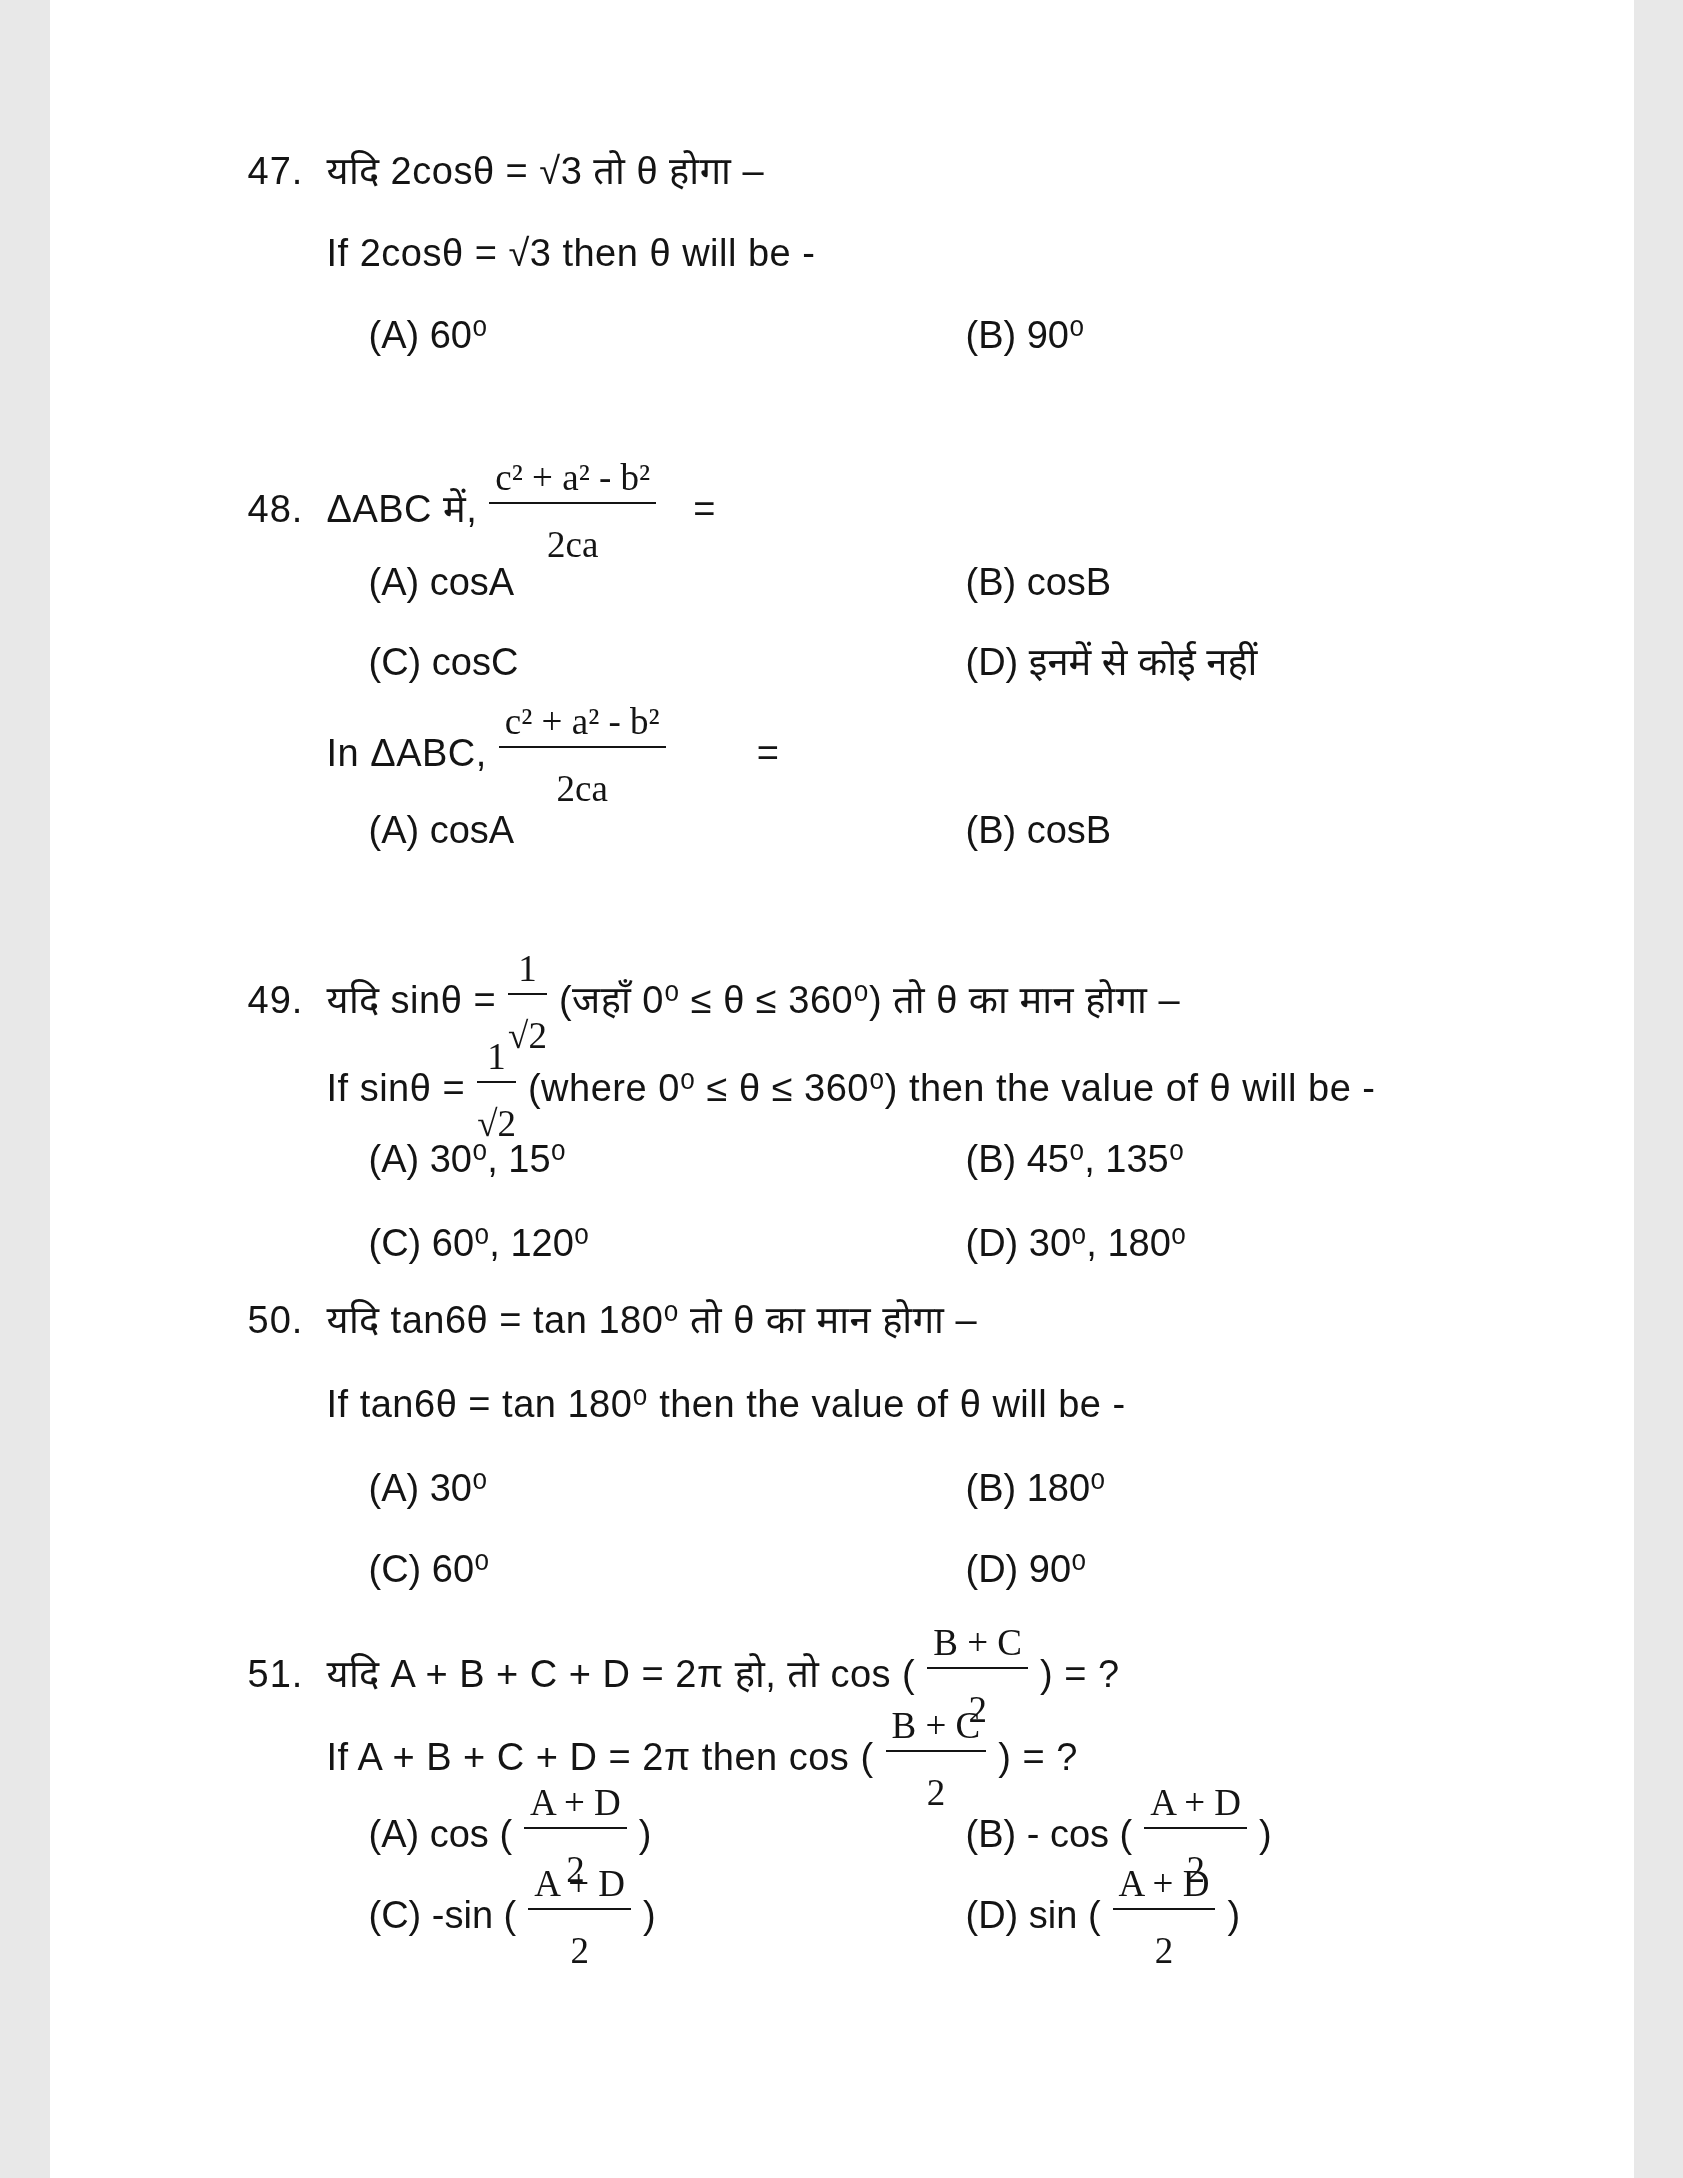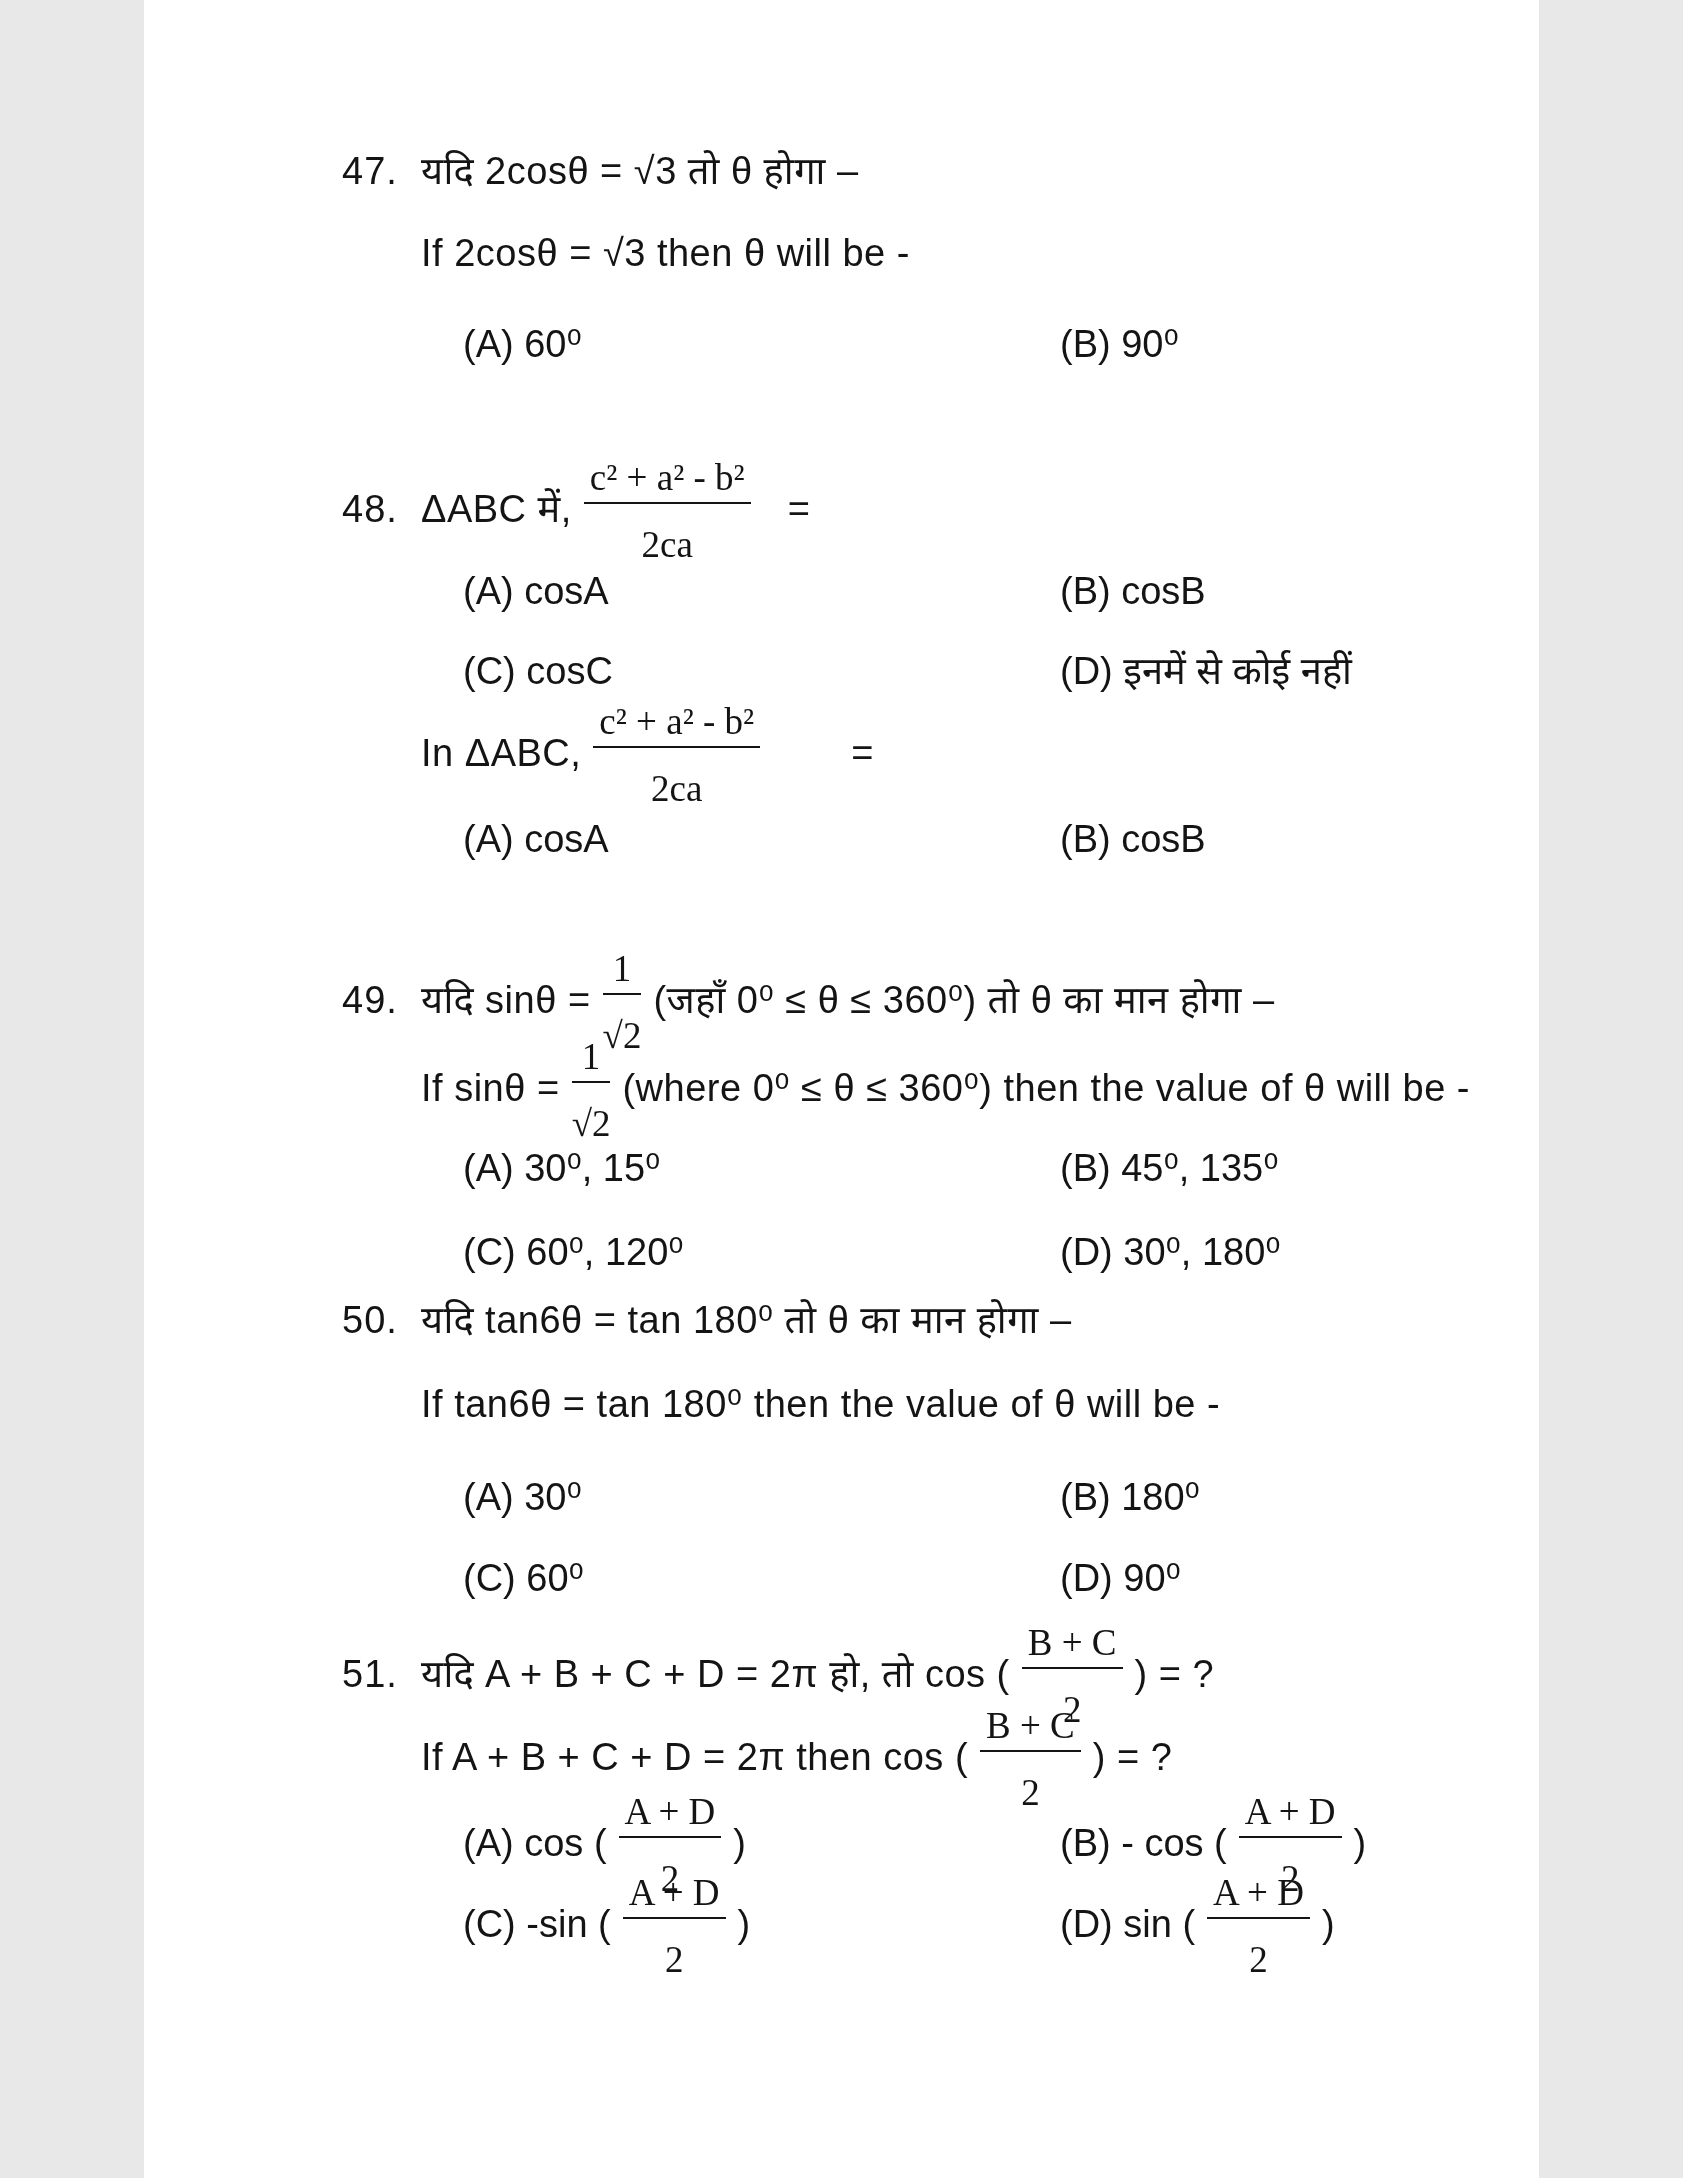--- a/index.html
+++ b/index.html
@@ -1,30 +1,30 @@
 <!DOCTYPE html>
 <html><head>
 <meta charset="utf-8">
 <style>
   html,body{margin:0;padding:0;background:#e8e8e8;}
   .page{
     position:relative;
-    width:1395px;height:2178px;
+    width:1584px;height:2178px;
     background:#ffffff;
     color:#141414;
     font-family:"Liberation Sans","DejaVu Sans",sans-serif;
     font-size:38px;
     margin:0 auto;
     overflow:hidden;
   }
   .row{position:absolute;left:198px;white-space:nowrap;line-height:1.18;}
   .qnum{display:inline-block;width:79px;letter-spacing:1px;}
   .qtext{letter-spacing:0.5px;}
   .opt-row{position:absolute;left:319px;white-space:nowrap;line-height:1.18;}
-  .opt1{display:inline-block;width:597px;margin-top:9px;}
+  .opt1{display:inline-block;width:597px;}
   .opt2{display:inline-block;}
   .indent{left:277px;}
   .frac{
     display:inline-block;
     vertical-align:middle;
     text-align:center;
     font-family:"Liberation Serif","DejaVu Serif",serif;
     font-size:37px;
     line-height:1.15;
     margin:0 12px;

